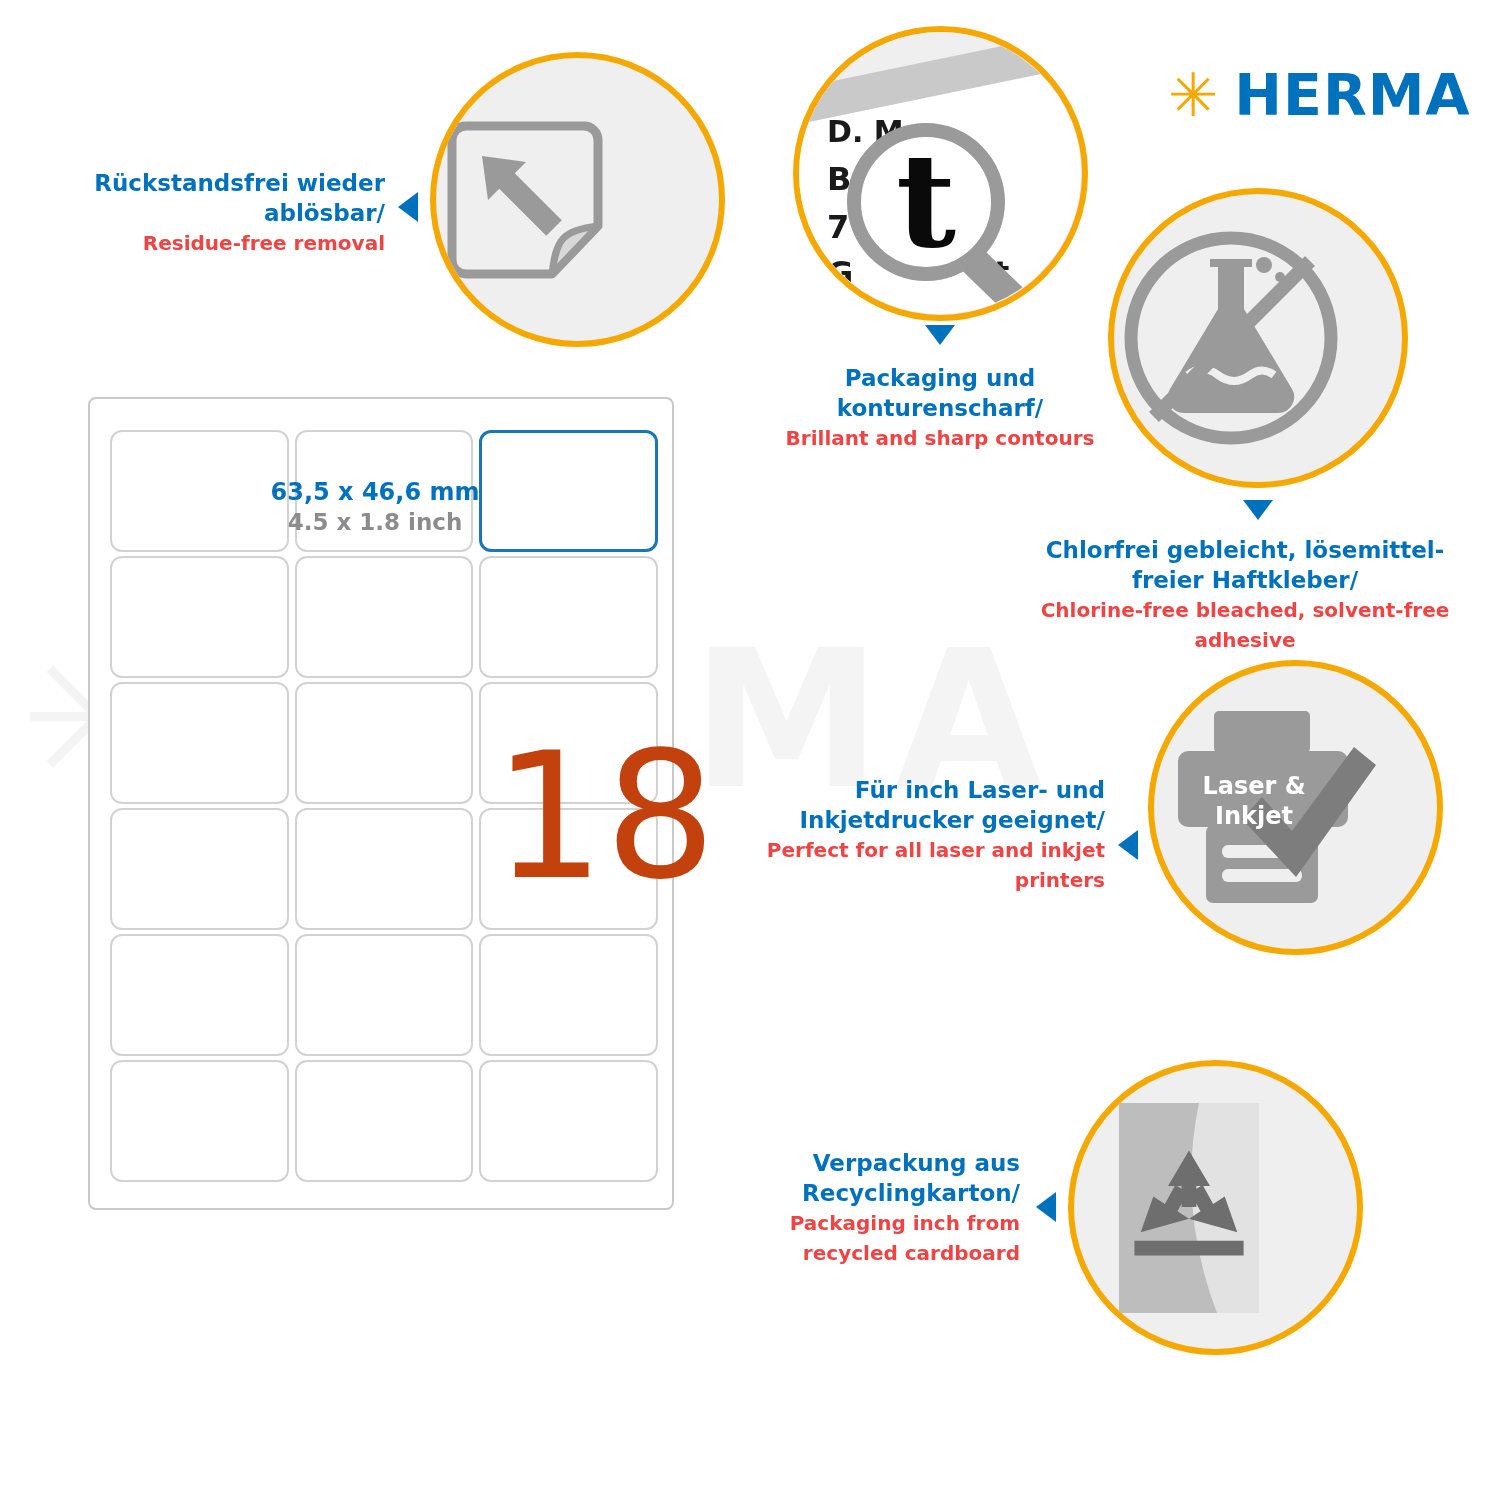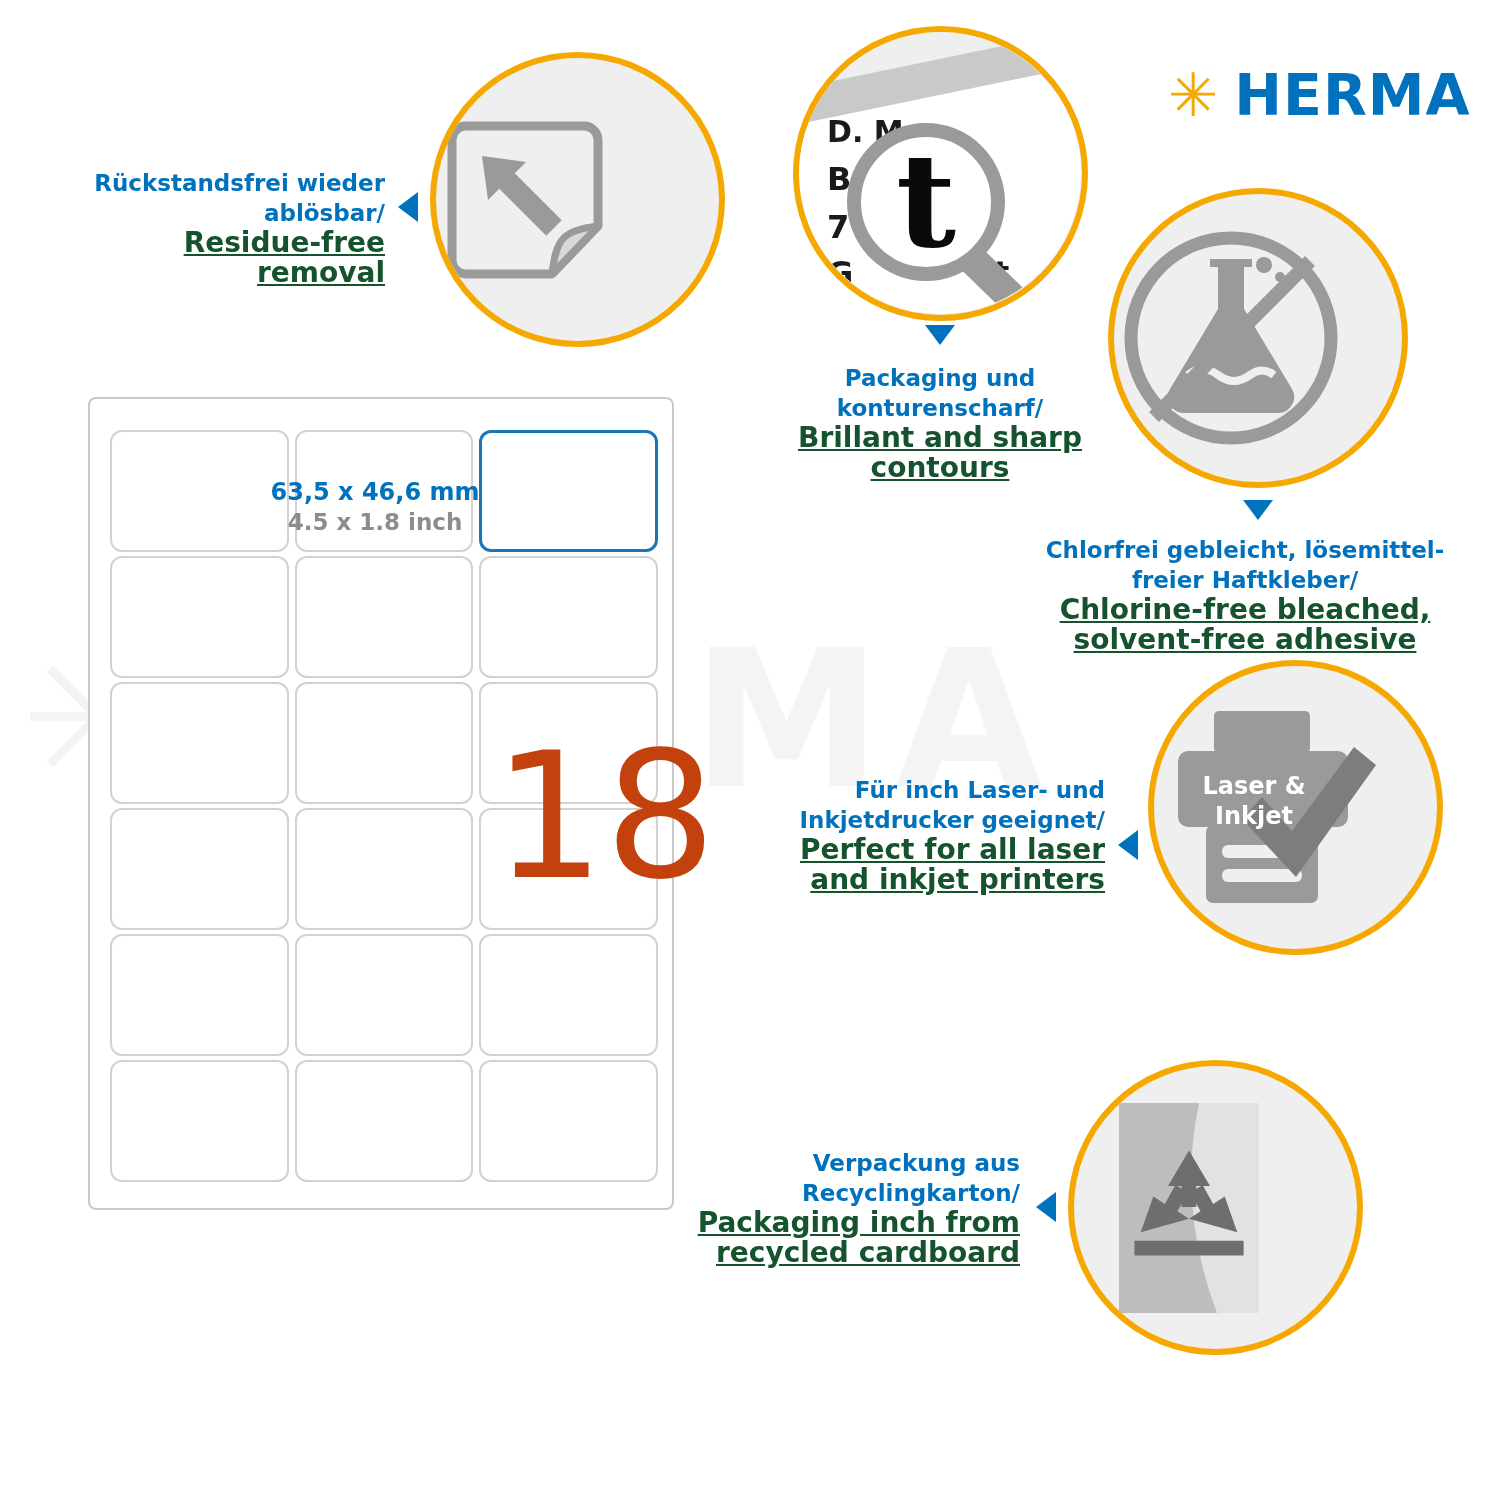--- a/index.html
+++ b/index.html
@@ -157,25 +157,24 @@
   .callout {
     position: absolute;
   }
   .callout .de {
     color: #0071bc;
     font-weight: bold;
     font-size: 23px;
     line-height: 30px;
   }
   .callout .en {
-    color: #14532d;
-    font-weight: bold;
-    font-size: 28px;
+    color: #ef4444;
+    font-weight: bold;
+    font-size: 20px;
     line-height: 30px;
-    text-decoration: underline;
   }
   .callout.right-align { text-align: right; }
   .callout.center-align { text-align: center; }
 
   
   .arrow {
     position: absolute;
     width: 0;
     height: 0;
   }

